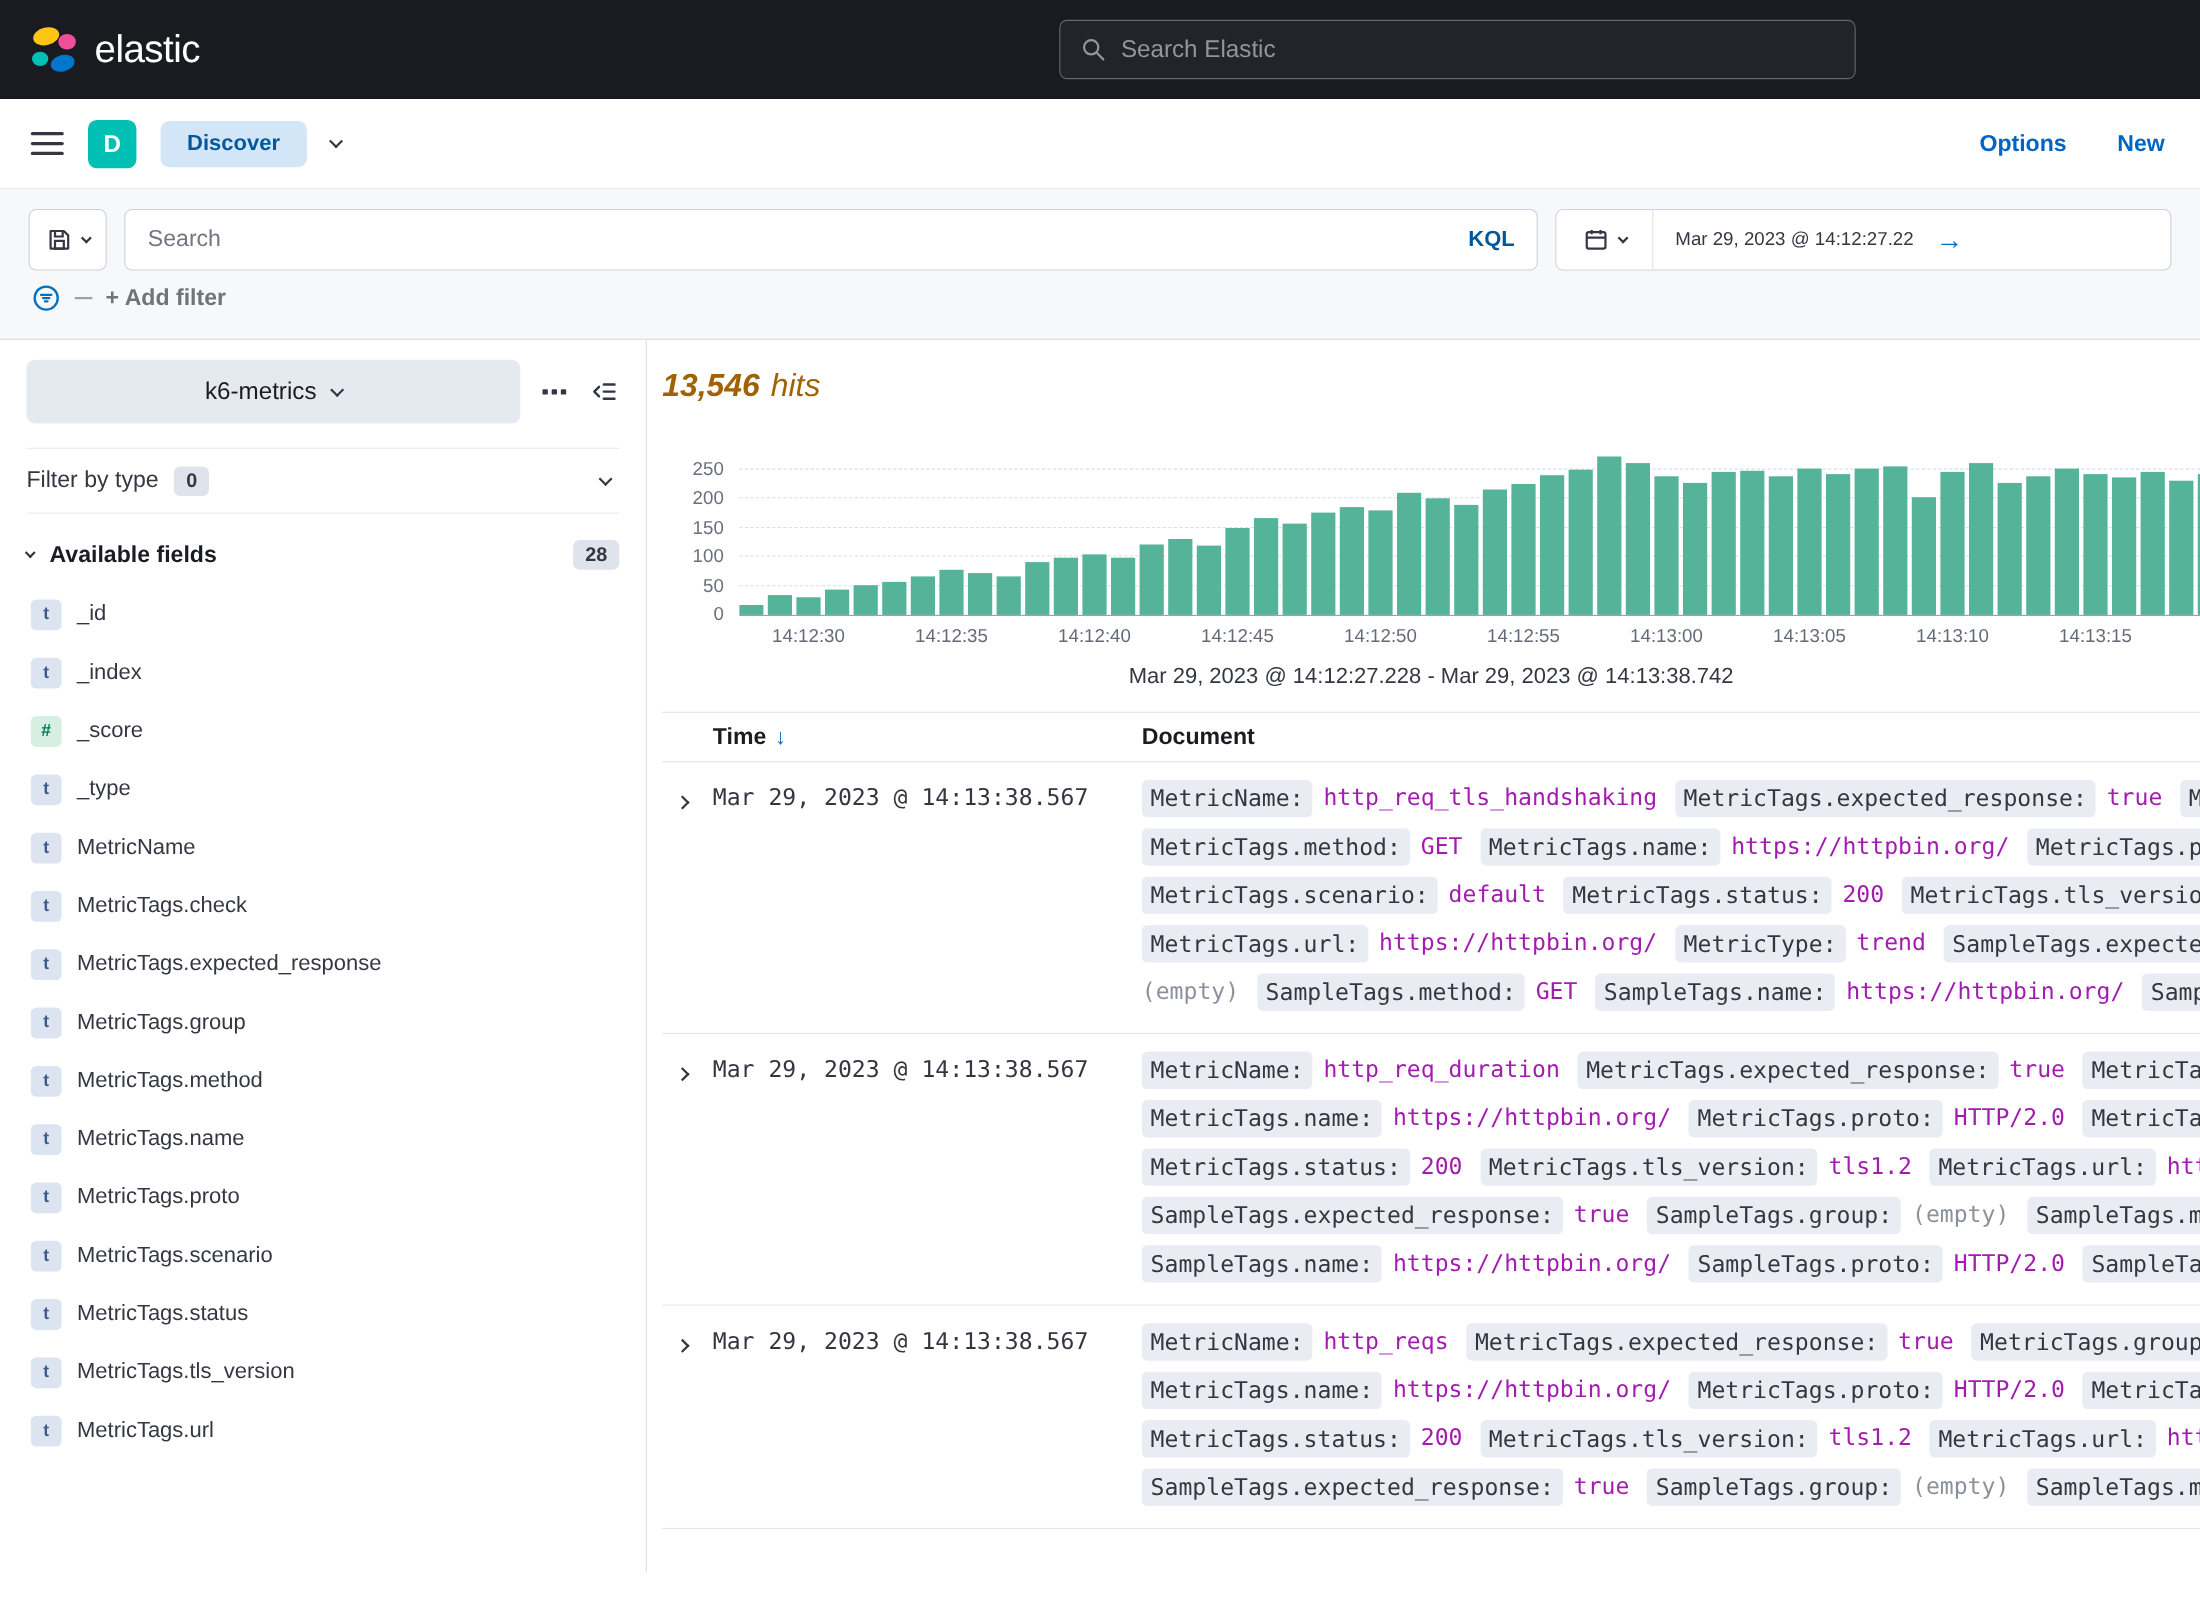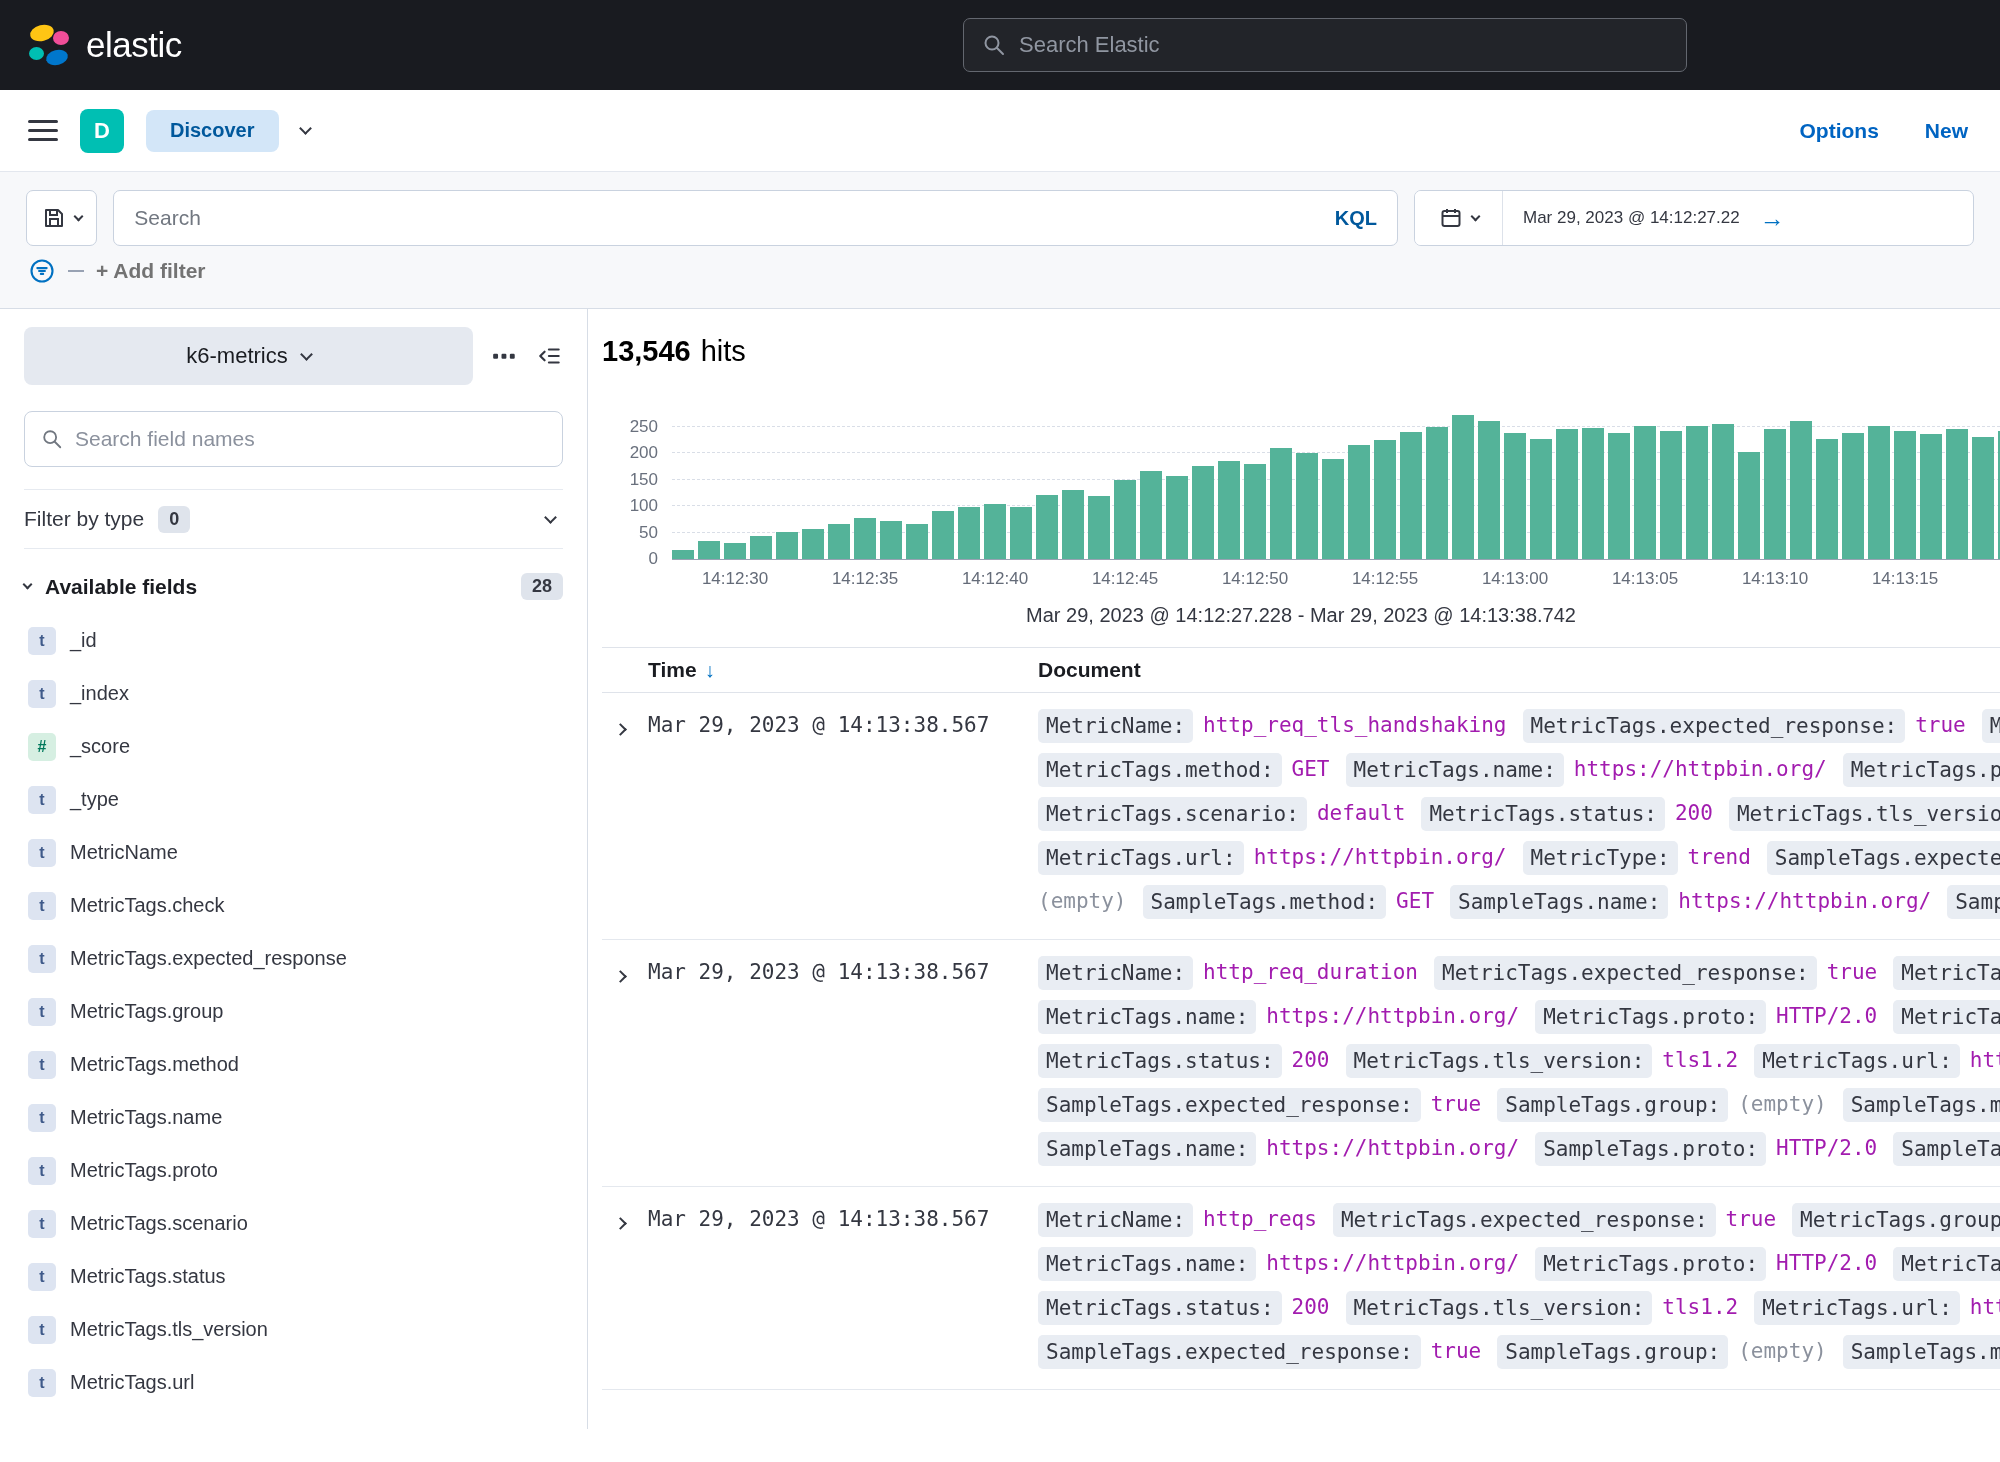--- a/index.html
+++ b/index.html
@@ -70,21 +70,21 @@
   .af-header { margin-top:24px; display:flex; align-items:center; gap:14px; cursor:pointer; }
   .af-title { font-size:21px; font-weight:700; color:#1a1c21; }
   .field-list { margin-top:14px; }
   .field-item { height:53px; display:flex; align-items:center; gap:14px; padding:0 4px; border-radius:6px; cursor:pointer; }
   .token { width:28px; height:28px; border-radius:5px; display:flex; align-items:center; justify-content:center; font-size:16px; font-weight:700; flex:none; }
   .tok-text { background:#dde4f1; color:#3f5a8a; }
   .tok-num  { background:#d6efe2; color:#00795c; }
   .field-label { font-size:20px; color:#343741; white-space:nowrap; }
 
   
-  .hits-row { font-size:29px; color:#000000; }
+  .hits-row { font-size:29px; color:#a16207;font-style:italic; }
   .hits-num { font-weight:700; }
   .hits-word { font-weight:400; margin-left:10px; }
   .chart-wrap { display:flex; margin-top:42px; }
   .y-col { width:70px; position:relative; height:150px; flex:none; }
   .y-label { position:absolute; right:14px; font-size:17px; color:#69707d; }
   .plot-col { flex:1; min-width:0; }
   .plot { position:relative; height:150px; overflow:hidden; border-bottom:1px solid #98a2b3; }
   .gridline { position:absolute; left:0; right:0; border-top:1px dashed #d9dee7; }
   .bar { position:absolute; bottom:0; cursor:pointer; }
   .x-axis { position:relative; height:34px; overflow:hidden; }
@@ -191,27 +191,20 @@
         <svg width="26" height="26" viewBox="0 0 24 24">
             <rect x="2" y="10" width="4.5" height="4.5" rx="1" fill="currentColor"></rect>
             <rect x="9.7" y="10" width="4.5" height="4.5" rx="1" fill="currentColor"></rect>
             <rect x="17.4" y="10" width="4.5" height="4.5" rx="1" fill="currentColor"></rect>
           </svg>
         <svg width="26" height="26" viewBox="0 0 24 24">
             <path d="M11 6 h9 M11 12 h9 M11 18 h9" stroke="currentColor" stroke-width="2" stroke-linecap="round"></path>
             <path d="M7 8 l-4 4 4 4" fill="none" stroke="currentColor" stroke-width="2" stroke-linecap="round" stroke-linejoin="round"></path>
           </svg>
       </div>
-    </div>
-    <div class="field-search">
-      <svg width="22" height="22" viewBox="0 0 24 24">
-          <circle cx="10" cy="10" r="6.5" fill="none" stroke="currentColor" stroke-width="2"></circle>
-          <line x1="15" y1="15" x2="21" y2="21" stroke="currentColor" stroke-width="2" stroke-linecap="round"></line>
-        </svg>
-      <input placeholder="Search field names" style="">
     </div>
     <div class="type-filter">
       <span>Filter by type</span>
       <span class="count-badge">0</span>
       <span class="spacer"></span>
       <span class="chev down" style="margin-right:8px;"></span>
     </div>
     <div class="af-header">
       <span class="chev down small"></span>
       <span class="af-title">Available fields</span>

